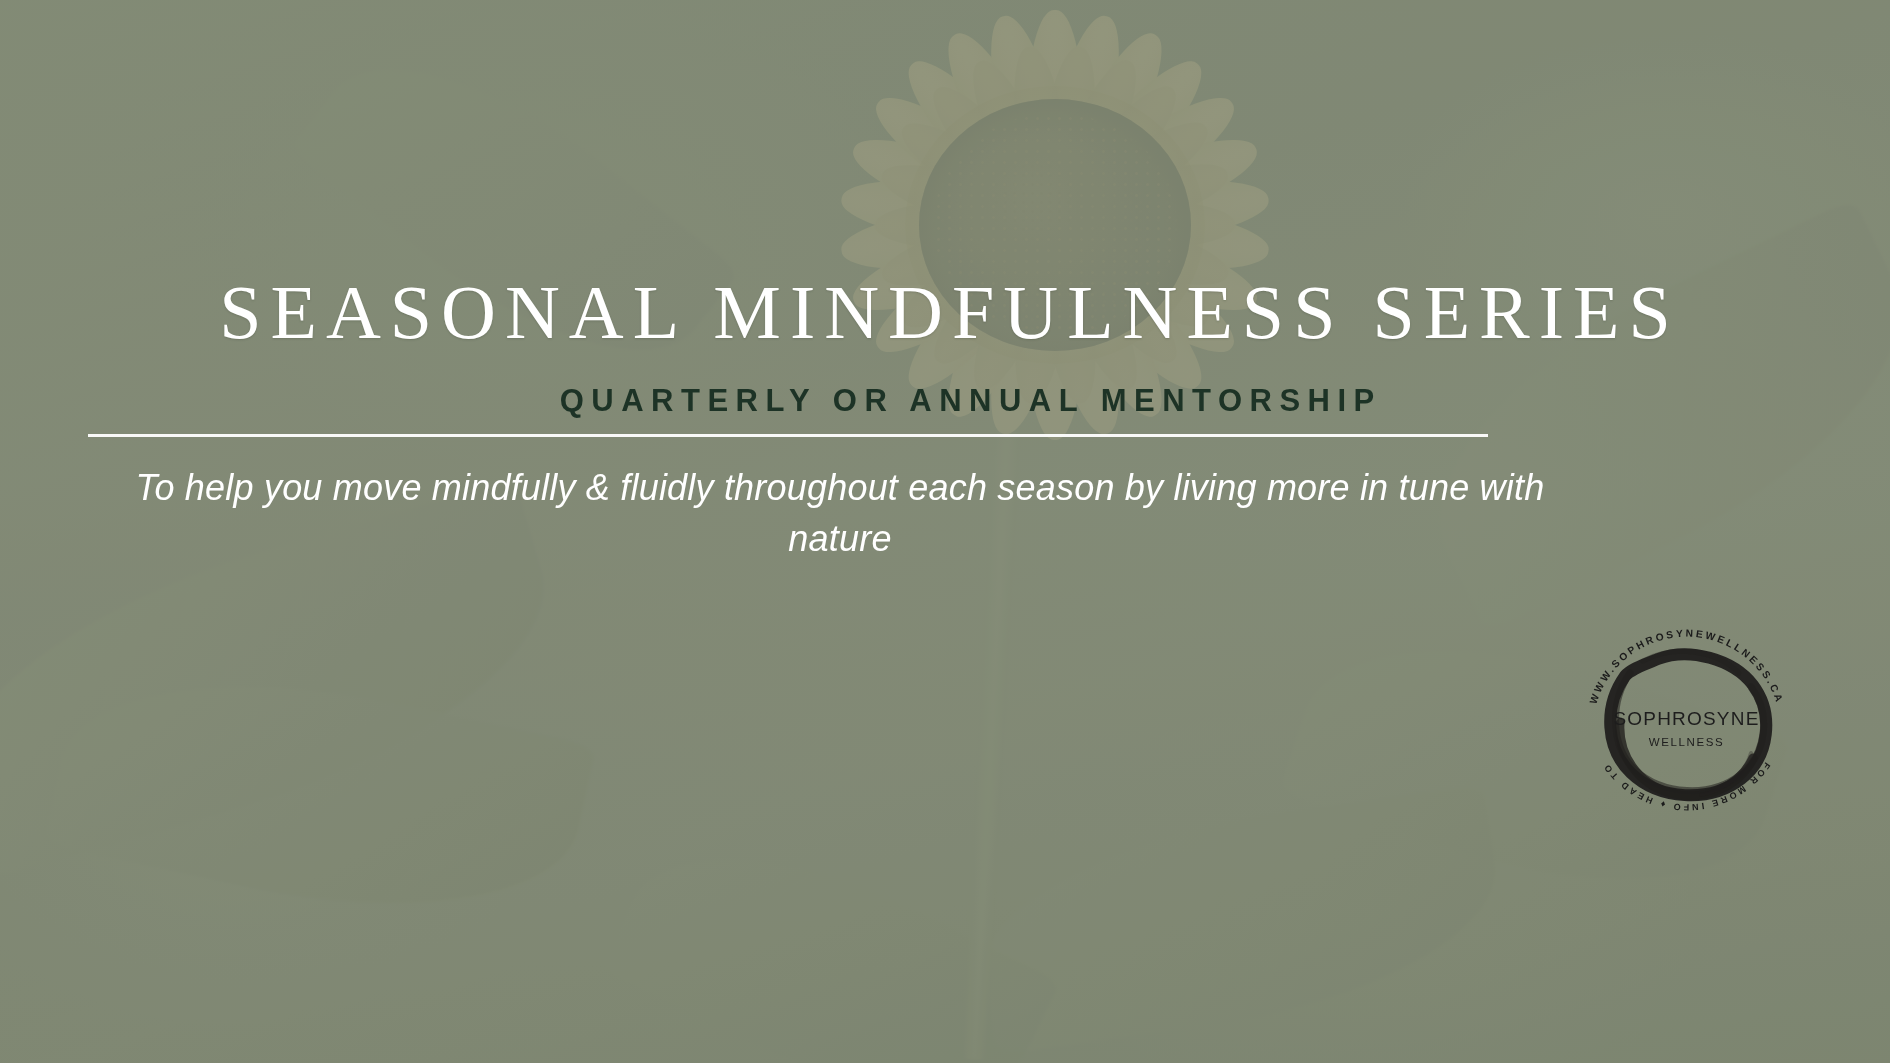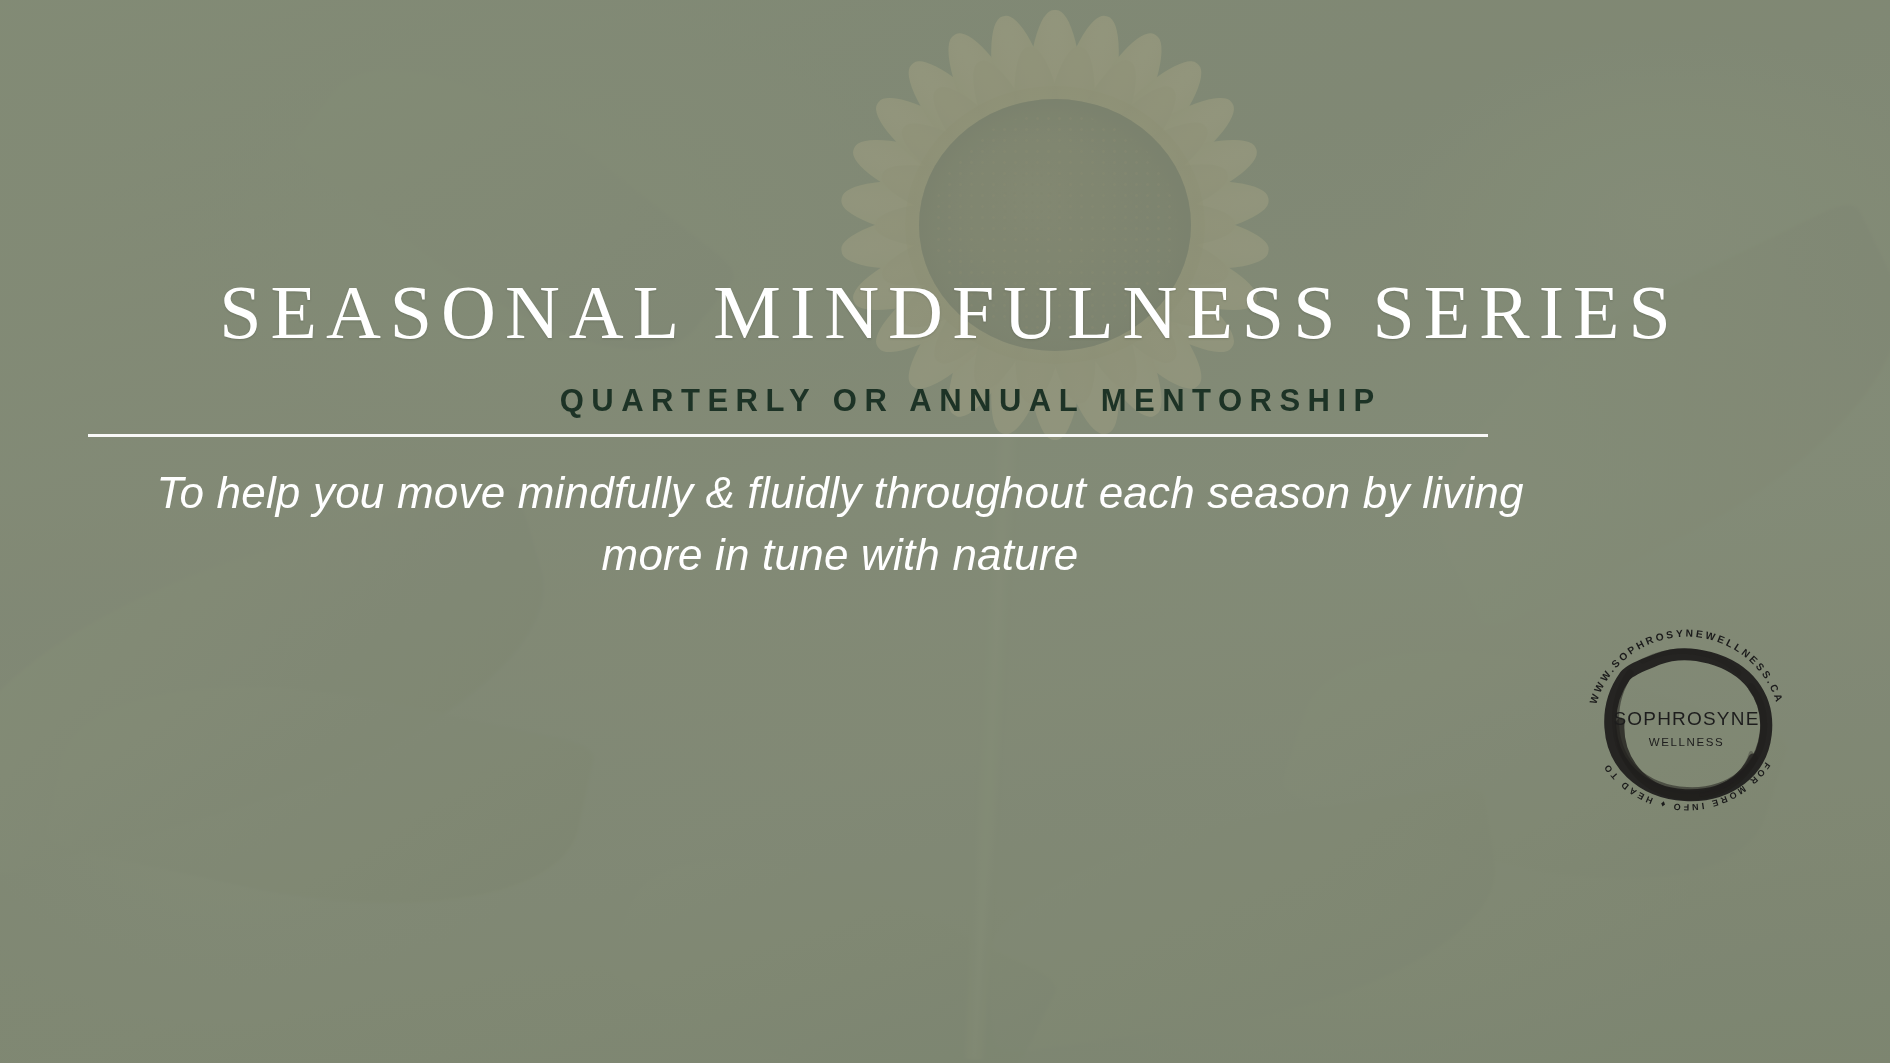--- a/index.html
+++ b/index.html
@@ -114,21 +114,21 @@
     background:#ffffff;
     opacity:.95;
   }
 
   .blurb {
     position:absolute; left:120px; top:462px; width:1440px;
     text-align:center;
     font-family:"Liberation Sans", sans-serif;
     font-style:italic;
     font-weight:300;
-    font-size:44px;
+    font-size:36px;
     line-height:1.42;
     color:#ffffff;
     letter-spacing:.2px;
   }
 
   
   .stamp { position:absolute; left:1573px; top:603px; width:227px; height:227px; }
   .stamp svg { display:block; width:227px; height:227px; }
   .ring-text { font-family:"Liberation Sans", sans-serif; font-size:10.2px; font-weight:700; letter-spacing:2.6px; fill:#1b1b1b; }
   .ring-text-b { font-family:"Liberation Sans", sans-serif; font-size:9px; font-weight:700; letter-spacing:2.8px; fill:#1b1b1b; }

